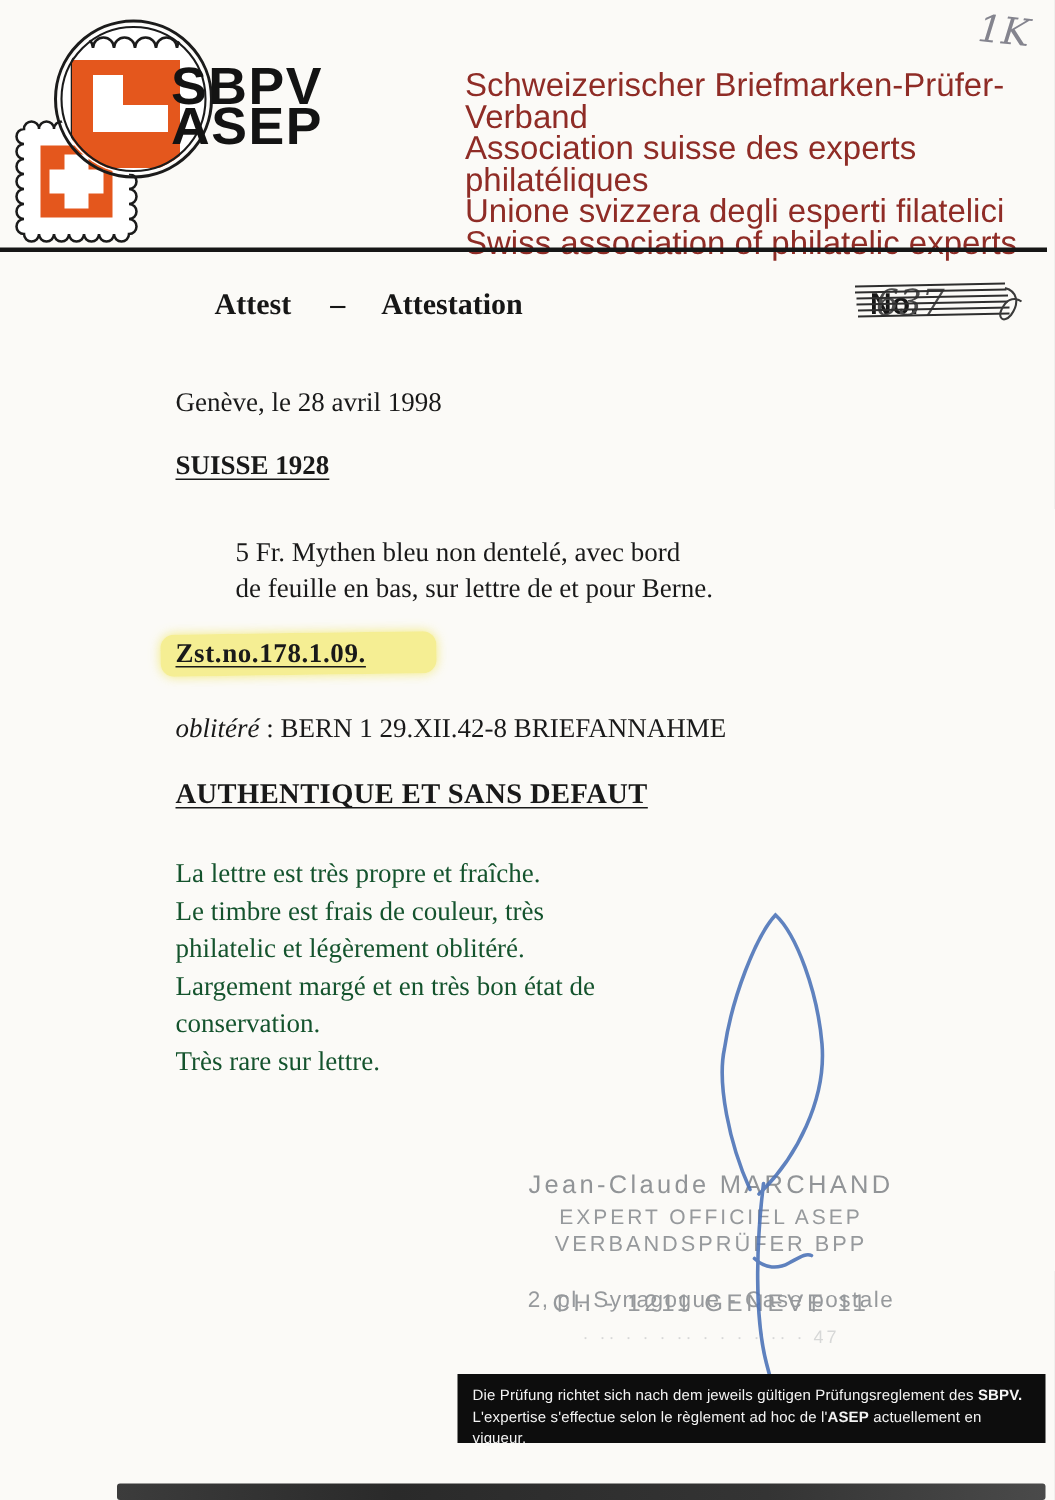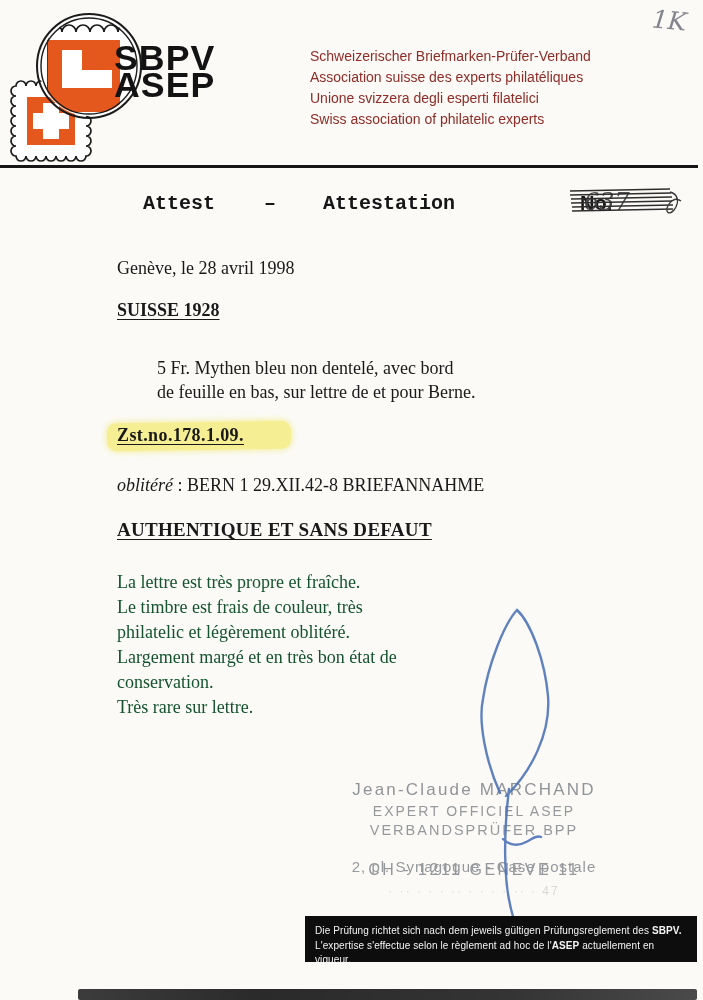--- a/index.html
+++ b/index.html
@@ -13,34 +13,34 @@
   .logo-svg{position:absolute;left:8px;top:6px;}
   .acronym{
     position:absolute;left:114px;top:44px;
     font-family:"Liberation Sans", sans-serif;font-weight:bold;
     font-size:35px;line-height:27px;letter-spacing:1px;color:#131313;
     transform:scaleX(1.02);transform-origin:left top;
   }
   .org-block{
     position:absolute;left:310px;top:46px;
     font-family:"Liberation Sans", sans-serif;
-    font-size:14px;line-height:21px;color:#8f2c26;font-weight:500;
+    font-size:22px;line-height:21px;color:#8f2c26;font-weight:500;
   }
   .corner-mark{
     position:absolute;left:652px;top:6px;
     font-family:"DejaVu Serif", serif;font-style:italic;
     font-size:25px;color:#84848e;transform:rotate(6deg);font-weight:300;
   }
   .header-rule{position:absolute;left:0;top:165px;width:698px;height:2.5px;background:#161616;}
 
   
   .title-row{
     position:absolute;left:143px;top:192px;
-    font-family:Liberation Mono, monospace;font-weight:bold;
-    font-size:20px;color:#161616;display:flex;gap:23px;
+    font-family:Liberation Serif, serif;font-weight:bold;
+    font-size:20px;color:#161616;display:flex;
   }
   .title-row .dash{margin:0 24px 0 26px;}
   .no-group{
     position:absolute;left:536px;top:192px;
     font-family:"Liberation Sans", sans-serif;font-weight:bold;
     font-size:20px;color:#161616;margin-left:44px;
   }
   .no-number-svg{position:absolute;left:570px;top:184px;}
 
   

